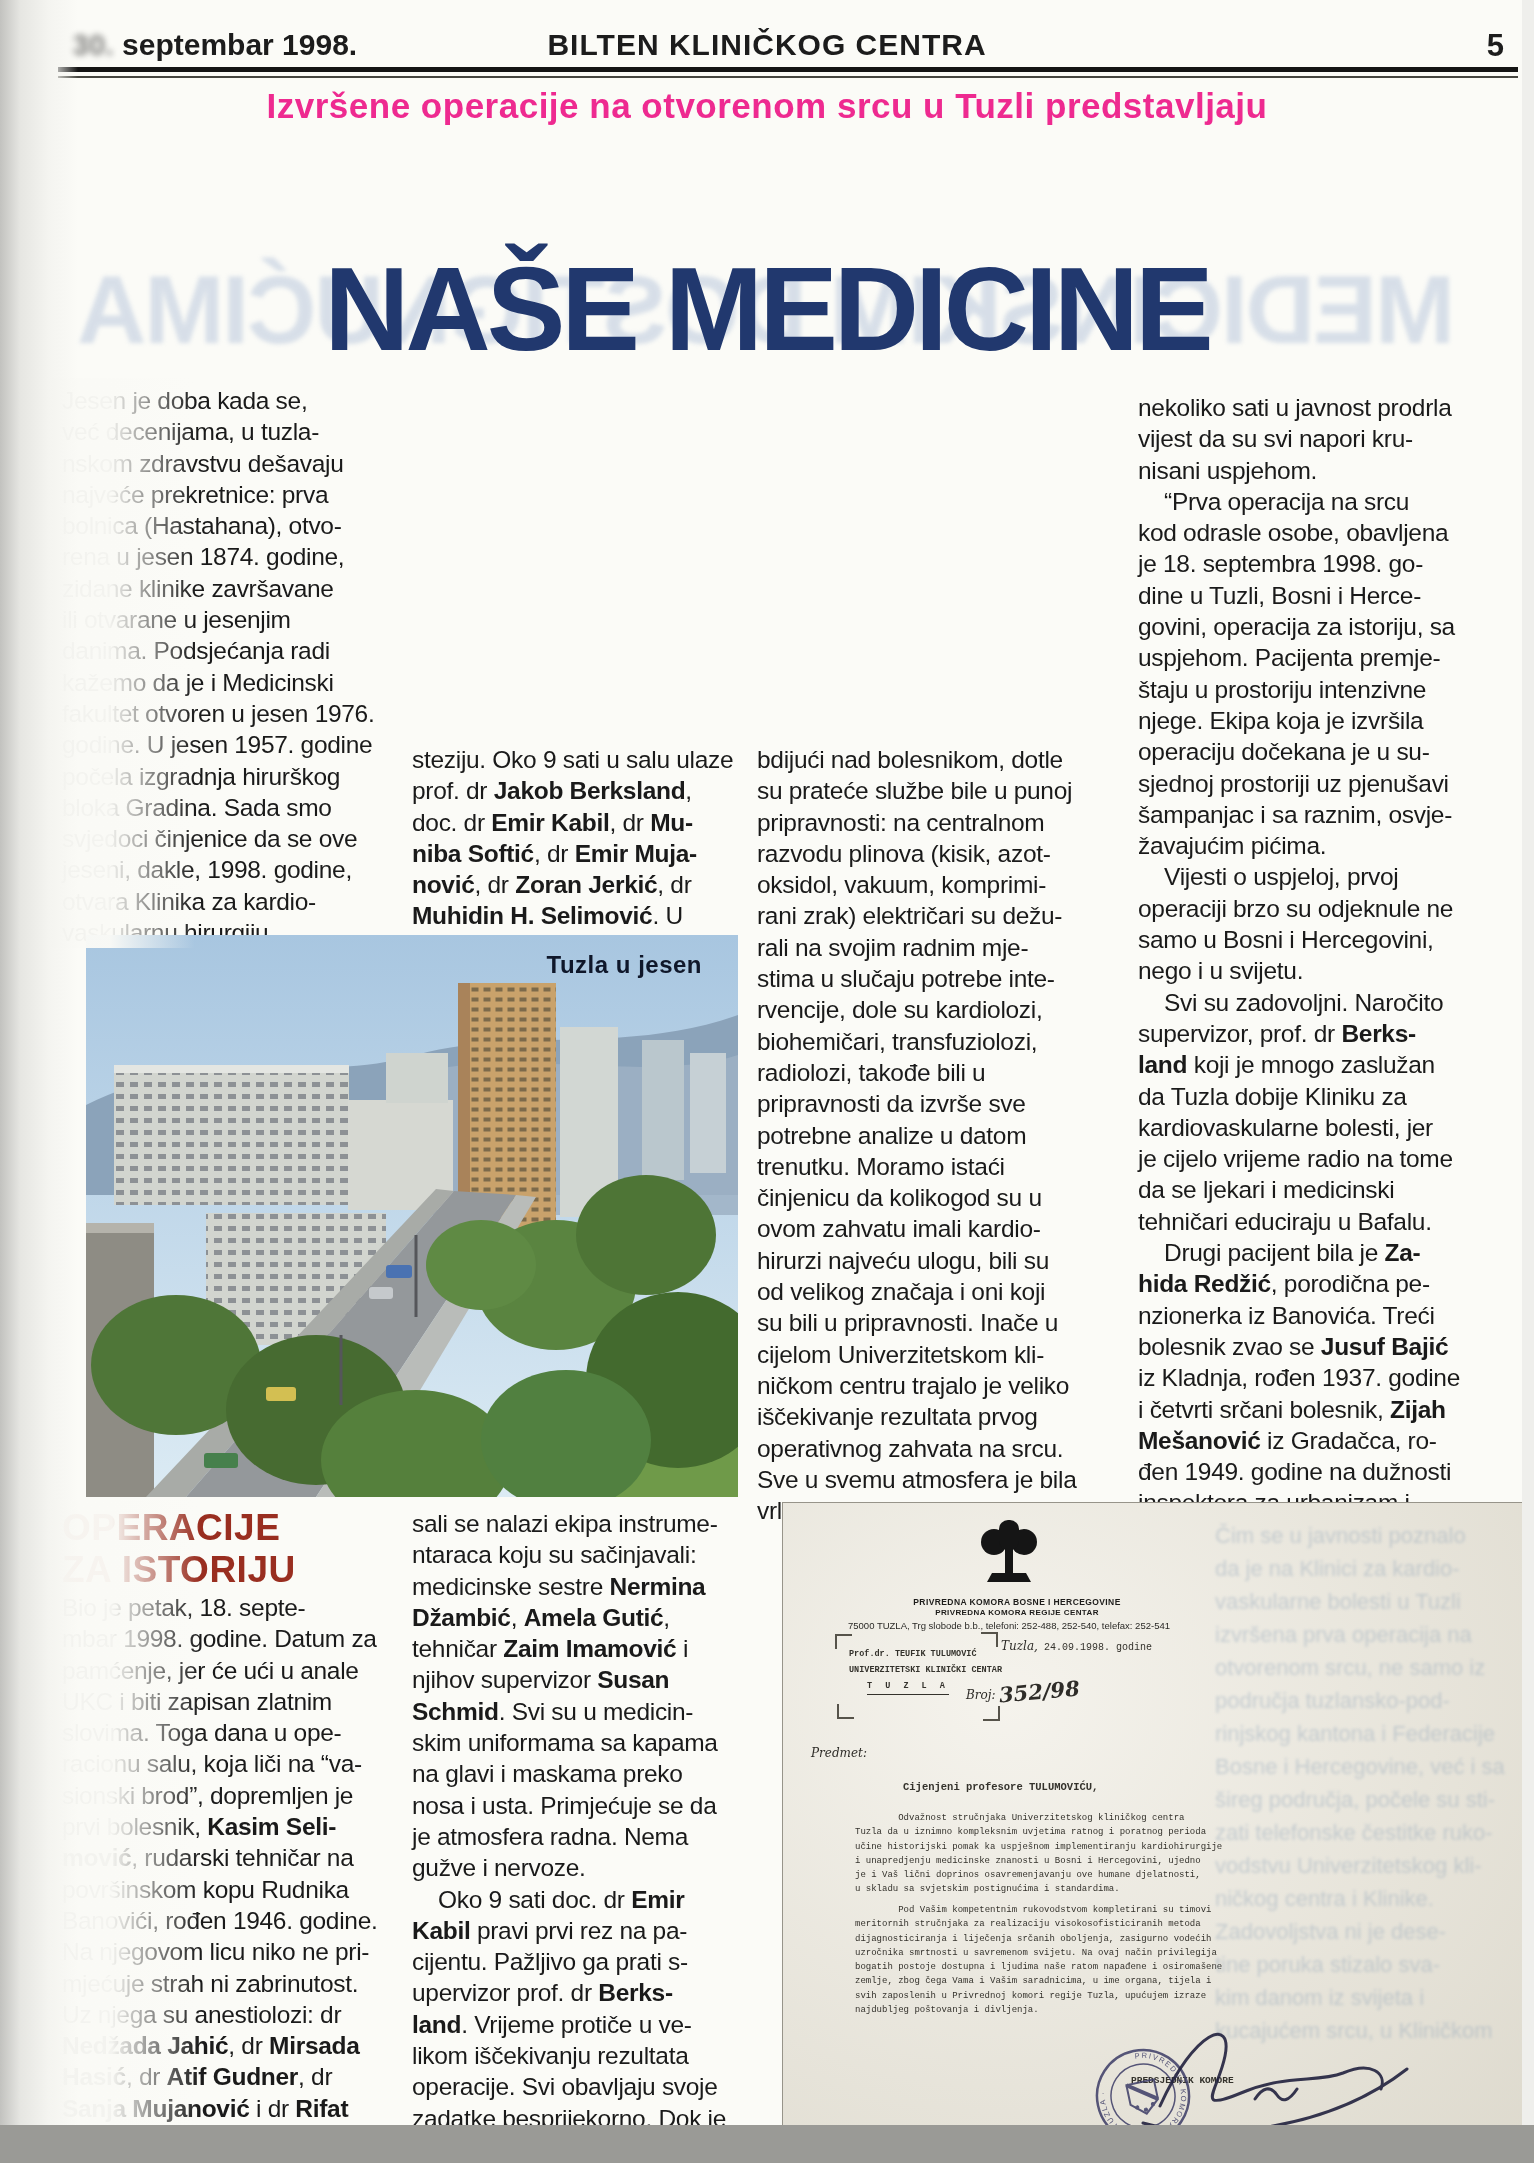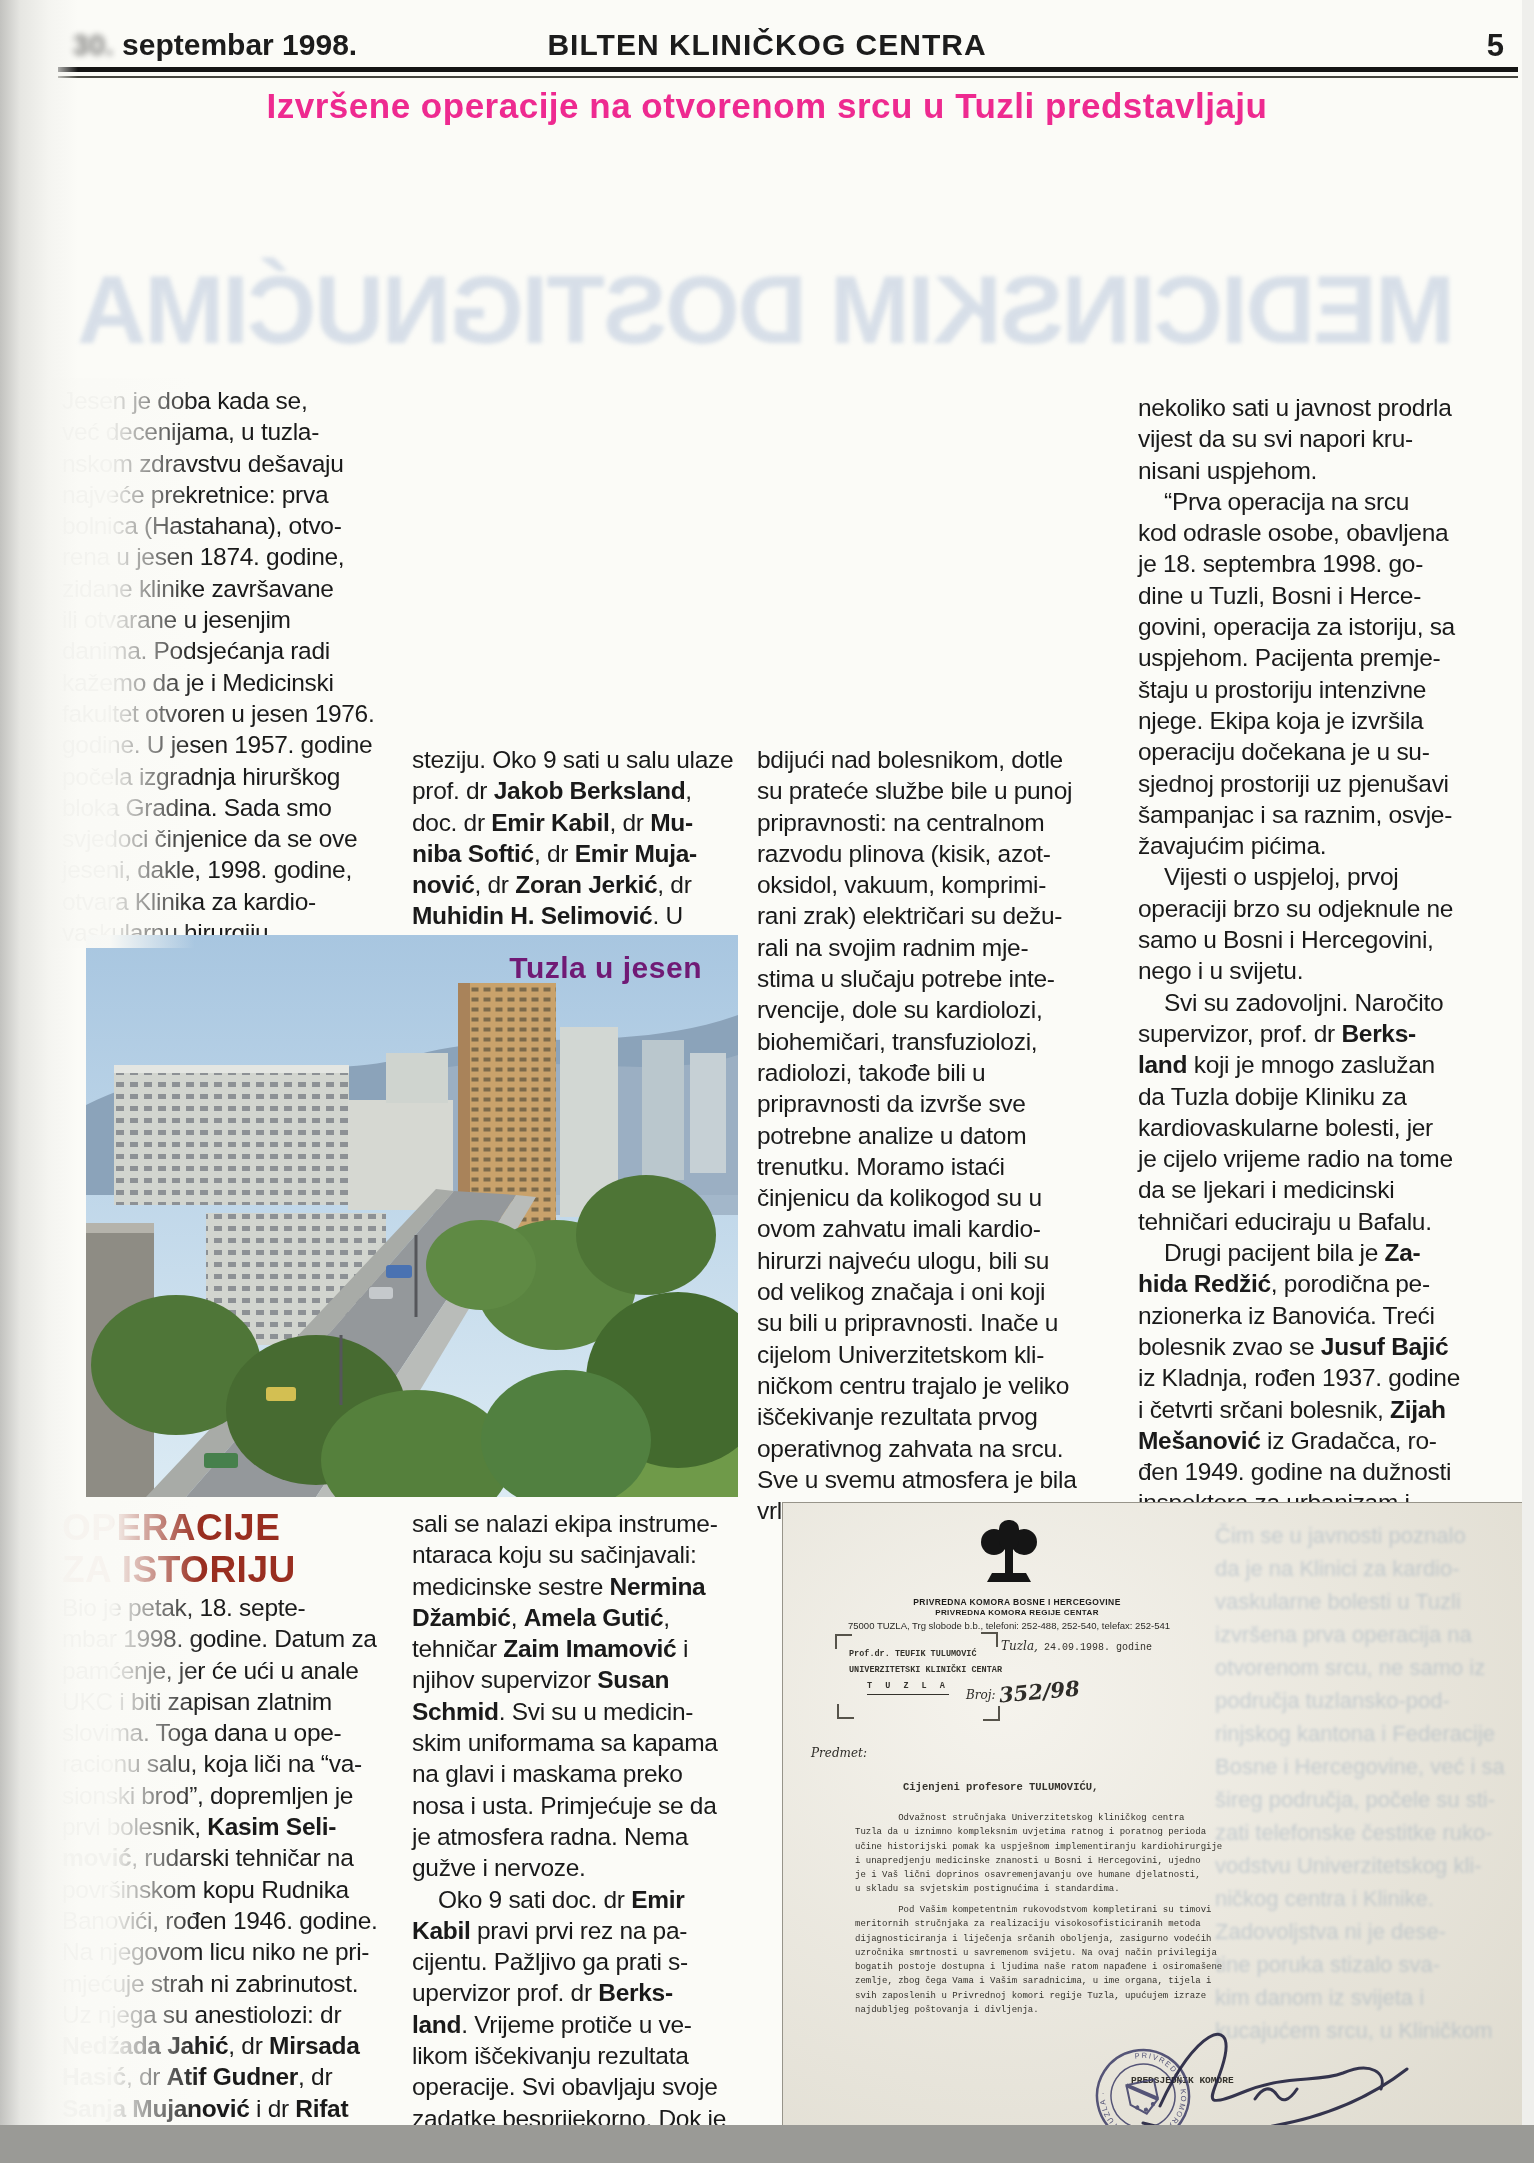--- a/index.html
+++ b/index.html
@@ -34,22 +34,22 @@
            white-space:pre-wrap;z-index:2;color:#1a1a1a;}
   .bb{font-weight:bold;}
   
   .quote-box{position:absolute;left:408px;top:392px;width:730px;height:322px;background:#f3ee19;
              z-index:2;display:flex;align-items:center;justify-content:center;}
   .quote-text{font-family:"DejaVu Serif",serif;font-style:italic;font-weight:bold;
               font-size:39px;line-height:48px;color:#1f4e7e;text-align:center;white-space:pre-line;}
   
   .photo{position:absolute;left:86px;top:935px;width:652px;height:562px;z-index:2;background:#9dbcd8;}
   .photo svg{display:block;width:100%;height:100%;}
-  .photo-caption{position:absolute;top:16px;right:36px;font-size:30px;font-weight:bold;
-                 color:#701a75;z-index:3;letter-spacing:0.5px;text-align:right;}
+  .photo-caption{position:absolute;top:16px;right:36px;font-size:24px;font-weight:bold;
+                 color:#0f172a;z-index:3;letter-spacing:0.5px;text-align:right;}
   
   .sect{position:absolute;left:62px;top:1507px;z-index:2;font-weight:bold;font-size:37px;
         line-height:42px;color:#992e20;letter-spacing:0.5px;}
   
   .letter{position:absolute;left:782px;top:1502px;width:740px;height:661px;z-index:2;
           background:#ebe7da;border:1px solid #97948a;
           background-image:radial-gradient(ellipse at 30% 30%,rgba(255,255,255,0.5),rgba(0,0,0,0.06));}
   .letter .mono{font-family:"Liberation Mono",monospace;color:#34322c;}
   .l-org{position:absolute;left:8px;width:452px;text-align:center;font-weight:bold;color:#1d1c1a;}
   .l-org1{top:94px;font-size:8.5px;letter-spacing:0.4px;}
@@ -86,20 +86,21 @@
   <div class="scan-right"></div>
 
   <div class="hdr hdr-date"><span class="blurred">30.</span><span> septembar 1998.</span></div>
   <div class="hdr hdr-mast">BILTEN KLINIČKOG CENTRA</div>
   <div class="hdr hdr-page">5</div>
   <div class="rule1"></div>
   <div class="rule2"></div>
 
   <div class="kicker">Izvršene operacije na otvorenom srcu u Tuzli predstavljaju</div>
   <div class="ghost-hl">MEDICINSKIM DOSTIGNUĆIMA</div>
+  <div class="hl hl2">NAŠE MEDICINE</div>
 
   <div class="bodycol" style="left:62px;top:385px;width:338px;"><span>Jesen je doba kada se,
 već decenijama, u tuzla-
 nskom zdravstvu dešavaju
 najveće prekretnice: prva
 bolnica (Hastahana), otvo-
 rena u jesen 1874. godine,
 zidane klinike završavane
 ili otvarane u jesenjim
 danima. Podsjećanja radi

